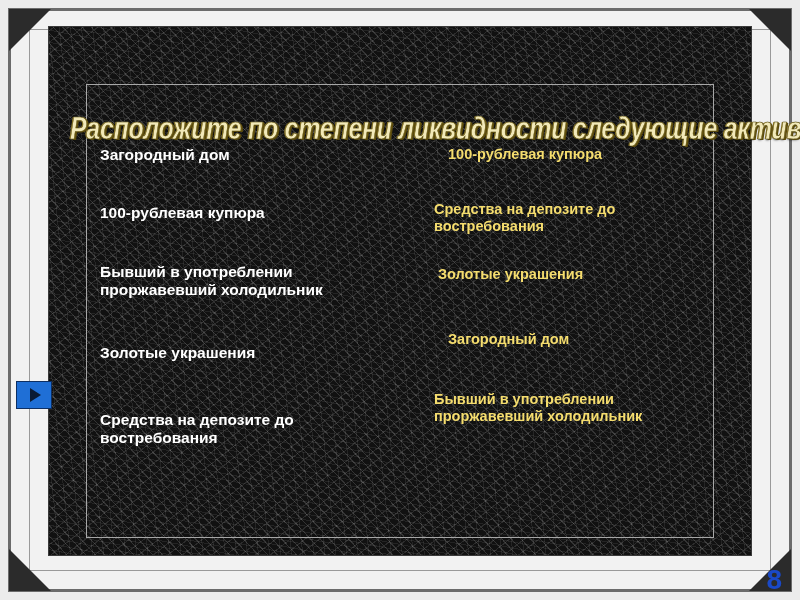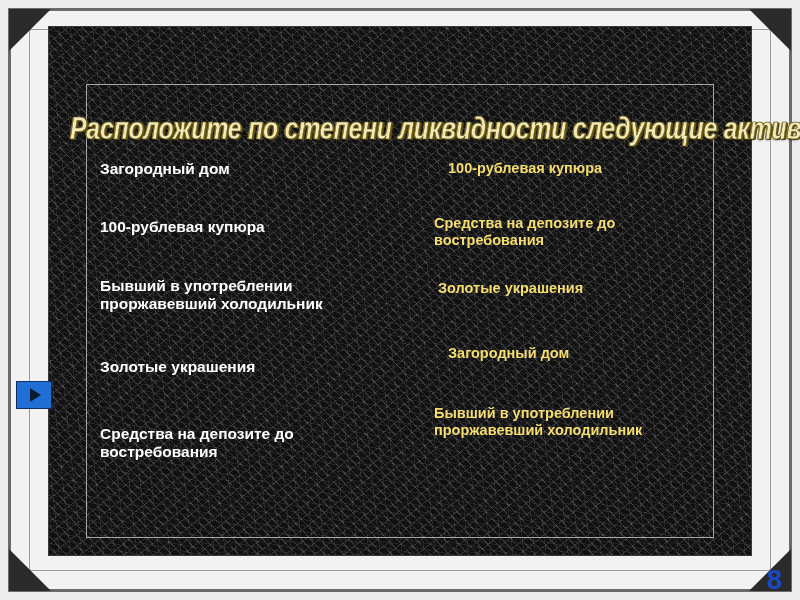--- a/index.html
+++ b/index.html
@@ -117,21 +117,21 @@
       -1px 0 0 #8c7620,
       0 1px 2px rgba(0,0,0,0.8),
       0 0 1px #fffbe4;
     -webkit-text-stroke: 0.4px #4e4209;
   }
 
   
   .columns {
     position: absolute;
     left: 0;
-    top: 134px;
+    top: 120px;
     width: 704px;
     height: 360px;
   }
   .col {
     position: absolute;
     top: 0;
   }
   .col-left {
     left: 52px;
     width: 300px;

